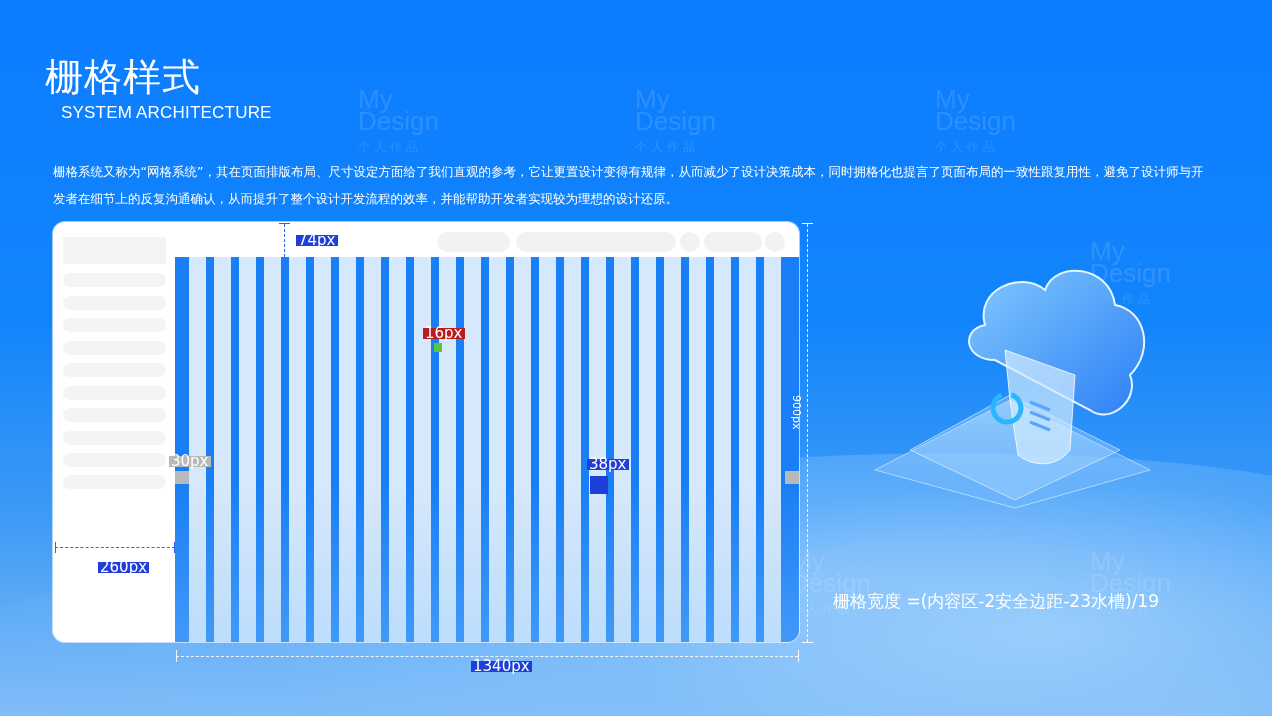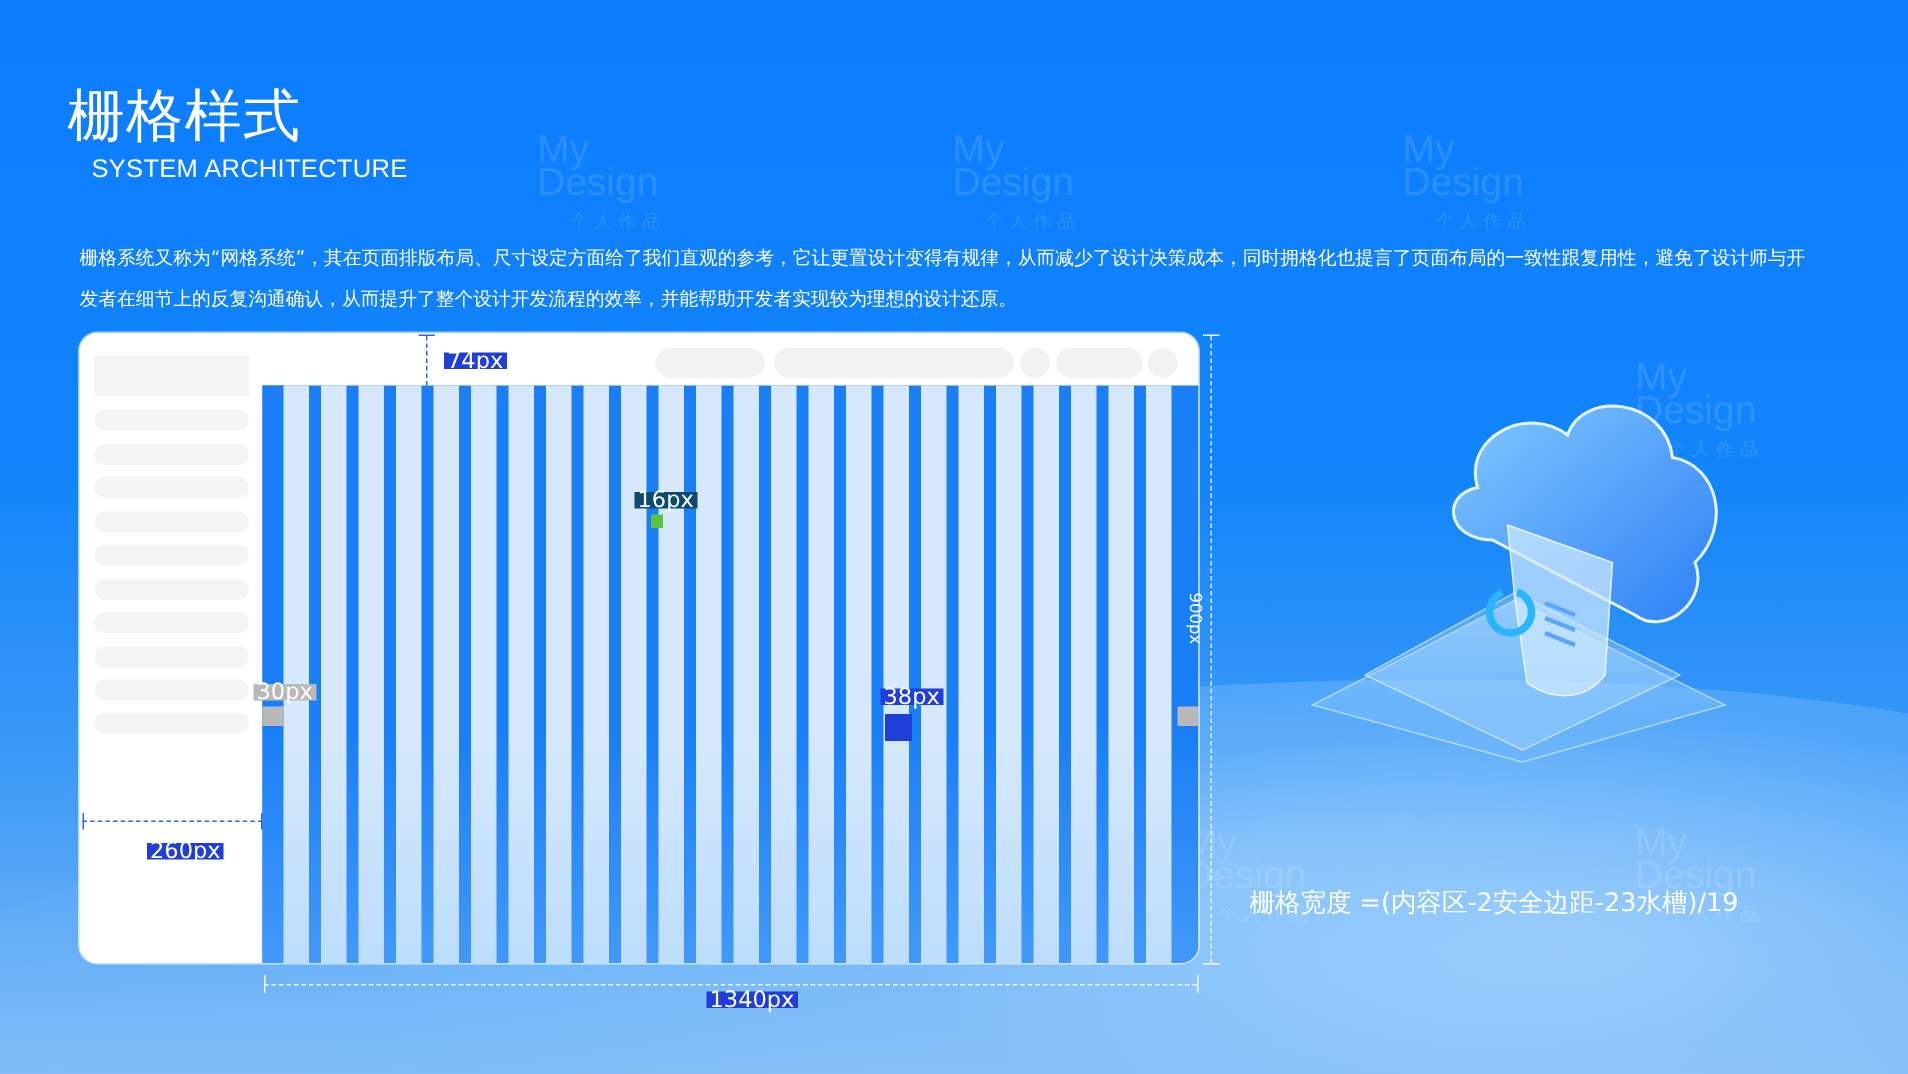--- a/index.html
+++ b/index.html
@@ -55,21 +55,21 @@
   .grid-shade {
     position: absolute; left: 0; top: 0; width: 100%; height: 100%;
     background: linear-gradient(180deg, rgba(255,255,255,0) 0%, rgba(255,255,255,0) 60%, rgba(140,200,255,0.35) 100%);
     pointer-events: none;
   }
   .tag {
     position: absolute; font-size: 15px; line-height: 11px; padding: 0 2px; color: #fff;
     font-family: "DejaVu Sans", sans-serif;
   }
   .tag.blue { background: #1f3fd8; }
-  .tag.green { background: #0c4a6e; }
+  .tag.green { background: #b91c1c; }
   .tag.gray { background: #b9b9b9; }
   .dash-v { position: absolute; border-left: 1px dashed #2a66e6; }
   .dash-v.white { border-left: 1px dashed rgba(255,255,255,0.9); }
   .dash-h { position: absolute; border-top: 1px dashed #2a66e6; }
   .dash-h.white { border-top: 1px dashed rgba(255,255,255,0.9); }
   .tick-v { position: absolute; width: 1px; background: #2a66e6; }
   .tick-v.white { background: rgba(255,255,255,0.9); }
   .tick-h { position: absolute; height: 1px; background: #fff; }
   .vlabel {
     position: absolute; left: 803px; top: 395px;
@@ -79,21 +79,21 @@
   .formula {
     position: absolute; left: 833px; top: 590px;
     font-family: "DejaVu Sans", sans-serif; font-size: 17px; color: #fff;
   }
   .illus { position: absolute; left: 860px; top: 250px; width: 300px; height: 260px; }
   .watermark {
     position: absolute; color: rgba(255,255,255,0.13);
     font-family: Liberation Sans, sans-serif; font-size: 26px; line-height: 22px;
     pointer-events: none;
   }
-  .watermark .cn { font-size: 12px; letter-spacing: 4px; display:block; margin-left: 22px; margin-top: 4px;}
+  .watermark .cn { font-size: 12px; letter-spacing: 4px; display:block; margin-top: 4px;}
   .bar-small { position: absolute; }
 </style>
 </head>
 <body>
 
 <div class="bg-wave1"></div>
 <div class="bg-wave2"></div>
 
 <div class="watermark" style="left:358px;top:88px;"><span>My</span><br><span>Design</span><span class="cn">个人作品</span></div>
 <div class="watermark" style="left:635px;top:88px;"><span>My</span><br><span>Design</span><span class="cn">个人作品</span></div>

